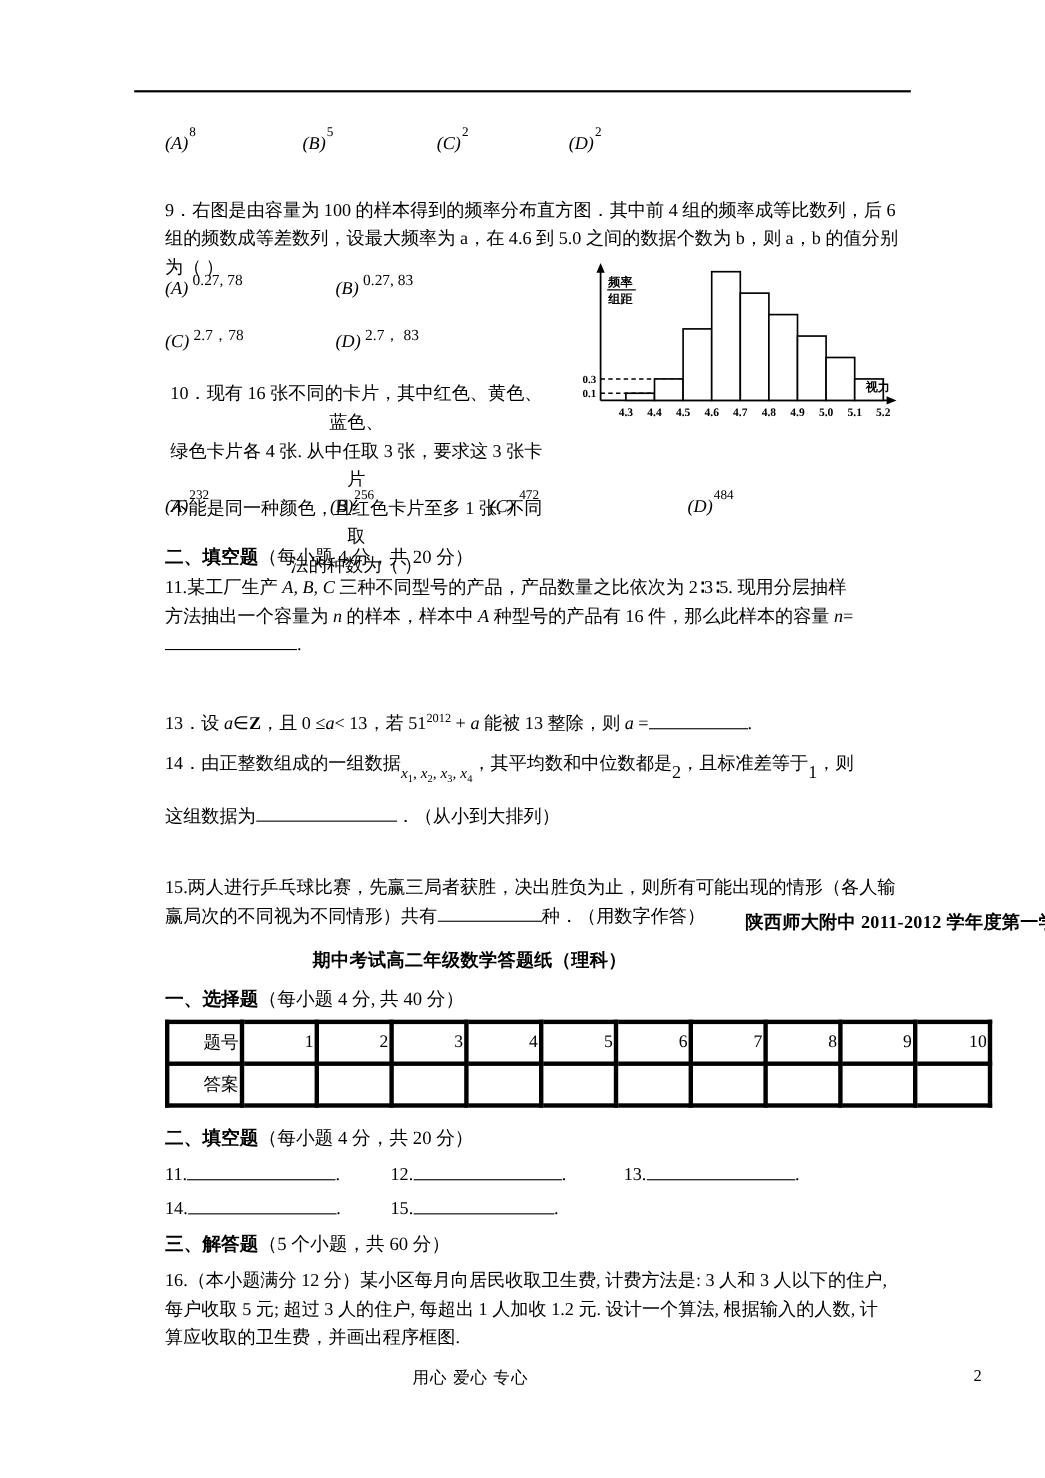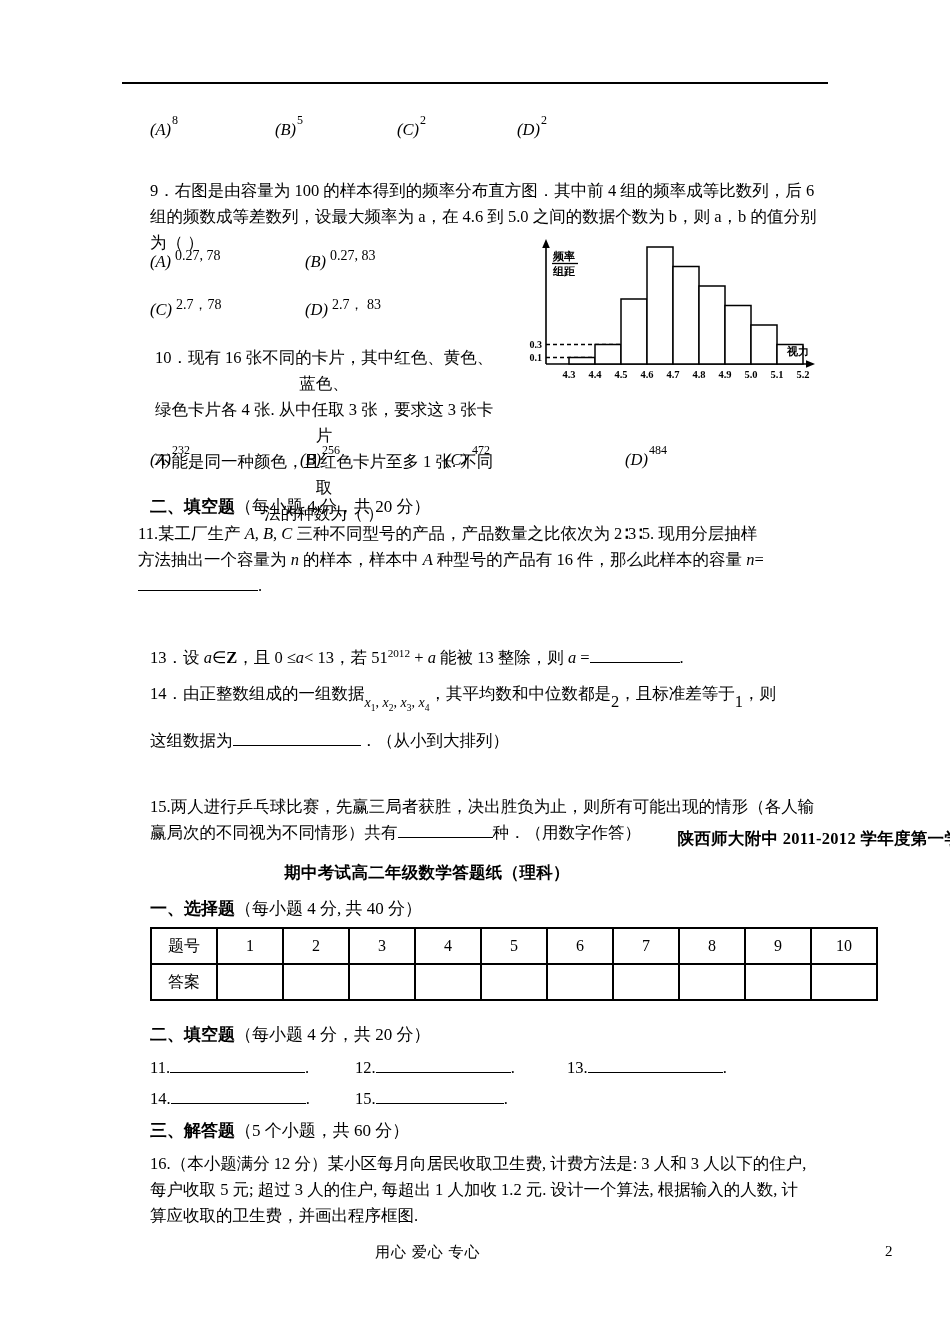--- a/index.html
+++ b/index.html
@@ -36,23 +36,23 @@
   .sect b { font-weight:bold; }
 
   .blank { display:inline-block; border-bottom:1px solid #000; }
 
   
   .ansttl { font-weight:bold; font-size:16.5px; letter-spacing:0.3px; }
 
   
   table.answers { border-collapse:collapse; }
   table.answers td {
-    border:2px solid #000000;
+    border:4px solid #000000;
     height:32px;
-    text-align:center;
+    text-align:right;
     vertical-align:middle;
     font-size:16px;
   }
   table.answers td.hd { width:62px; font-weight:normal; }
   table.answers td.cell { width:62px; }
 
   
   .footer { position:absolute; left:0; top:1243px; width:950px; font-size:15px; }
   .footer .mid { position:absolute; left:375px; letter-spacing:1px; }
   .footer .pg { position:absolute; left:885px; }
@@ -196,21 +196,21 @@
       </g>
     </svg>
   </div>
 
   <div class="blk" style="left:150px; top:494px; width:500px;">
     <div class="sect">
       <b>二、填空题</b><span>（每小题 4 分，共 20 分）</span>
     </div>
   </div>
 
-  <div class="blk" style="left:138px; top:521px; width:680px;">
+  <div class="blk" style="left:150px; top:521px; width:680px;">
     <div class="para">
       <span>11.某工厂生产 </span><span class="ital">A, B, C</span><span> 三种不同型号的产品，产品数量之比依次为 2∶3∶5. 现用分层抽样</span>
     </div>
     <div class="para">
       <span>方法抽出一个容量为 </span><span class="ital">n</span><span> 的样本，样本中 </span><span class="ital">A</span><span> 种型号的产品有 16 件，那么此样本的容量 </span><span class="ital">n</span><span>=</span>
     </div>
     <div class="para">
       <span class="blank" style="width:120px; height:16px;"></span><span>.</span>
     </div>
   </div>

